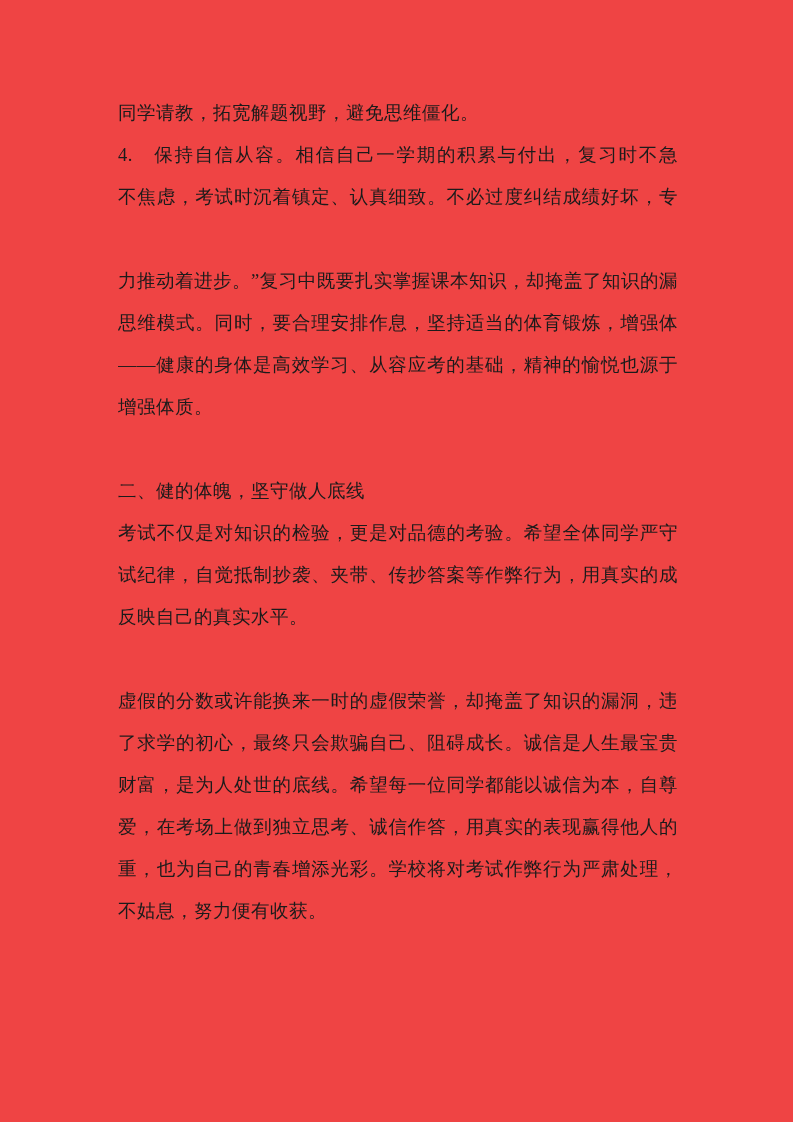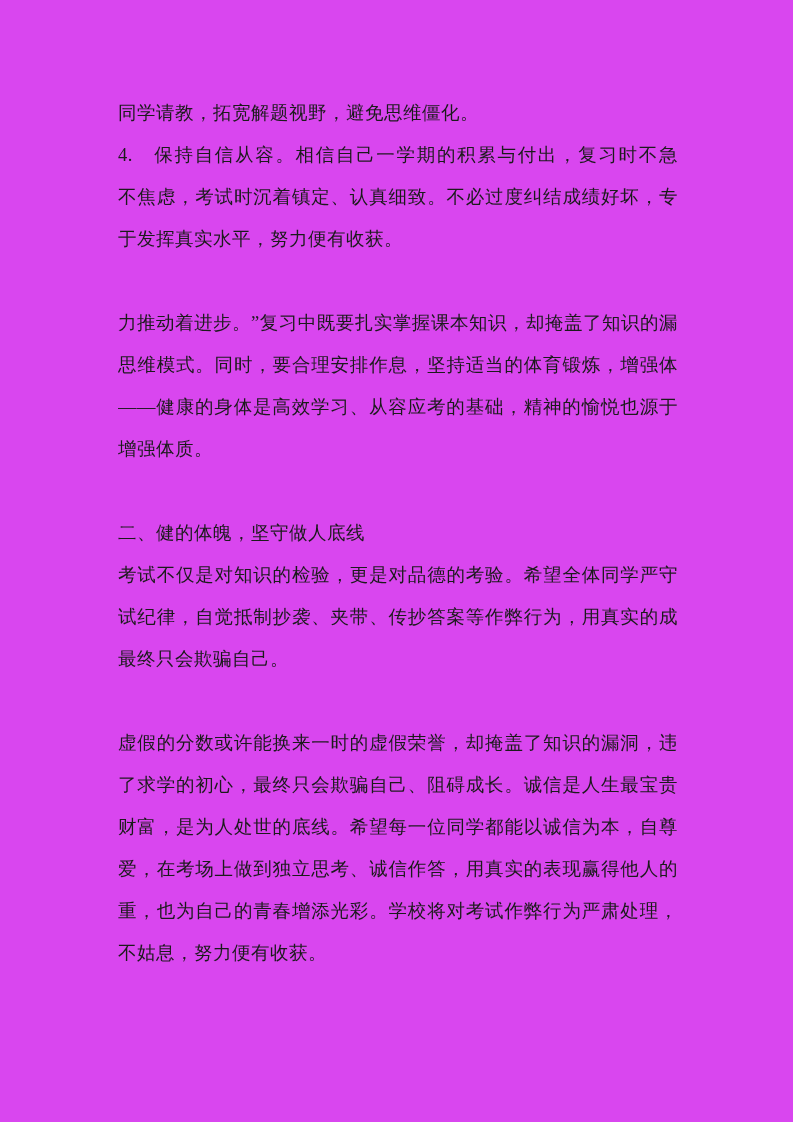--- a/index.html
+++ b/index.html
@@ -4,21 +4,21 @@
 <style>
   html, body {
     margin: 0;
     padding: 0;
     background: #ffffff;
   }
   .page {
     position: relative;
     width: 793px;
     height: 1122px;
-    background: #d946ef;
+    background: #ef4444;
     overflow: hidden;
   }
   .content {
     position: absolute;
     left: 118px;
     top: 92px;
     width: 560px;
     font-family: "Liberation Serif", "DejaVu Serif", serif;
     font-size: 18.5px;
     line-height: 42px;
@@ -50,38 +50,37 @@
 <div class="page">
   <div class="content">
 
     <div class="para">
       <div class="line">同学请教，拓宽解题视野，避免思维僵化。</div>
     </div>
 
     <div class="para gap-after">
       <div class="line fill">4.　保持自信从容。相信自己一学期的积累与付出，复习时不急躁、</div>
       <div class="line fill">不焦虑，考试时沉着镇定、认真细致。不必过度纠结成绩好坏，专注</div>
-      <div class="line">于发挥真实水平，努力便有收获。</div>
     </div>
 
     <div class="para gap-after">
       <div class="line fill">力推动着进步。”复习中既要扎实掌握课本知识，却掩盖了知识的漏洞</div>
       <div class="line fill">思维模式。同时，要合理安排作息，坚持适当的体育锻炼，增强体质</div>
       <div class="line fill">——健康的身体是高效学习、从容应考的基础，精神的愉悦也源于强</div>
       <div class="line">增强体质。</div>
     </div>
 
     <div class="para">
       <div class="line">二、健的体魄，坚守做人底线</div>
     </div>
 
     <div class="para gap-after">
       <div class="line fill">考试不仅是对知识的检验，更是对品德的考验。希望全体同学严守考</div>
       <div class="line fill">试纪律，自觉抵制抄袭、夹带、传抄答案等作弊行为，用真实的成绩</div>
-      <div class="line">最终只会欺骗自己。</div>
+      <div class="line">反映自己的真实水平。</div>
     </div>
 
     <div class="para">
       <div class="line fill">虚假的分数或许能换来一时的虚假荣誉，却掩盖了知识的漏洞，违背</div>
       <div class="line fill">了求学的初心，最终只会欺骗自己、阻碍成长。诚信是人生最宝贵的</div>
       <div class="line fill">财富，是为人处世的底线。希望每一位同学都能以诚信为本，自尊自</div>
       <div class="line fill">爱，在考场上做到独立思考、诚信作答，用真实的表现赢得他人的尊</div>
       <div class="line fill">重，也为自己的青春增添光彩。学校将对考试作弊行为严肃处理，绝</div>
       <div class="line">不姑息，努力便有收获。</div>
     </div>

